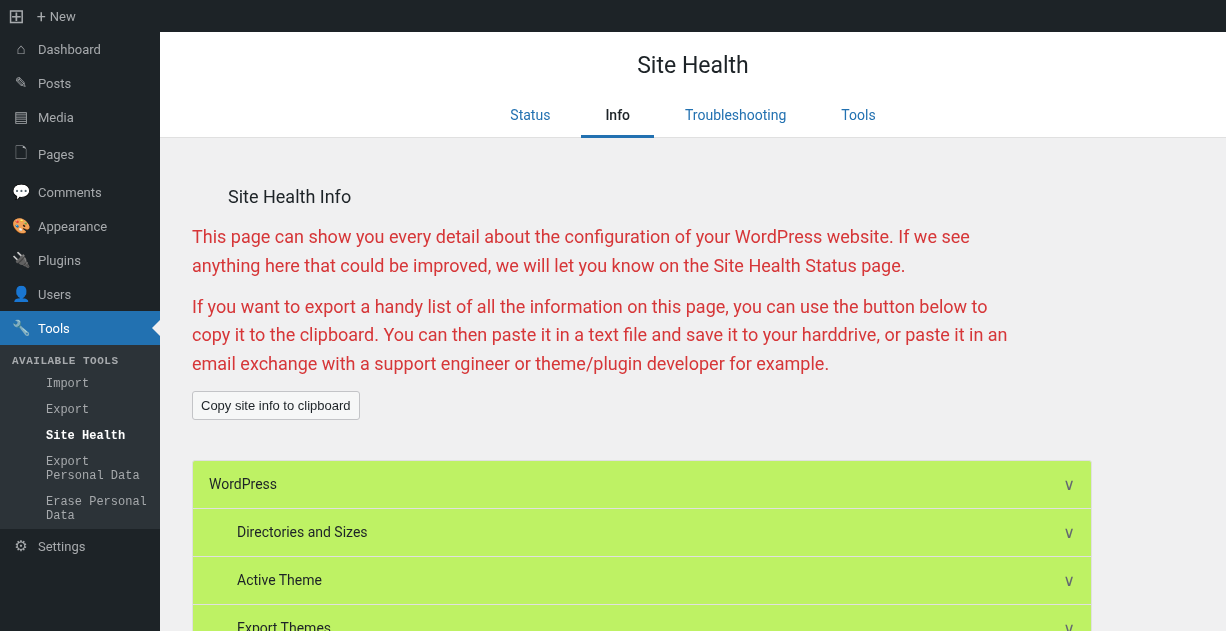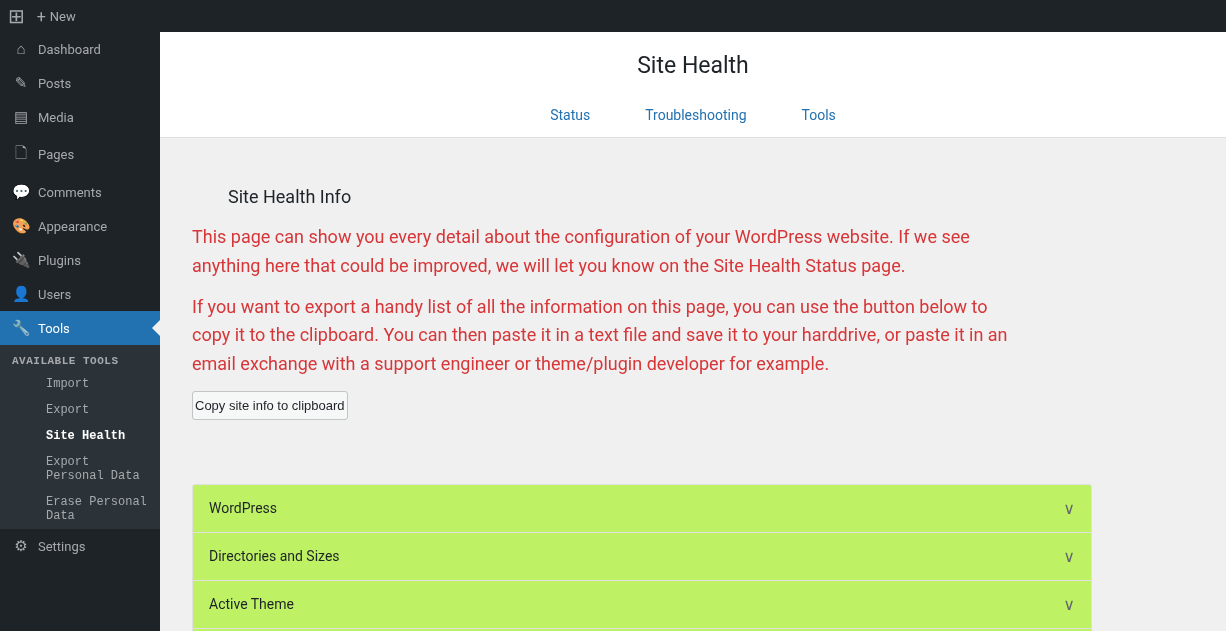--- a/index.html
+++ b/index.html
@@ -147,36 +147,36 @@
 
     .info-text {
       color: #d63638;
       font-size: 18px;
       line-height: 1.6;
       margin-bottom: 12px;
     }
 
     .copy-btn {
       display: inline-block;
-      padding: 6px 2px;
+      padding: 6px 8px;
       background: #f6f7f7;
       border: 1px solid #c3c4c7;
       color: #1d2327;
       font-size: 13px;
       cursor: pointer;
-      margin-bottom: 40px;
+      margin-bottom: 16px;
       border-radius: 3px;
     }
 
     .accordion-item {
       background: #bef264;
       border: 1px solid #e0e0e0;
       margin-bottom: 0;
     }
-    .accordion-item + .accordion-item { border-top: none; }
+    .accordion-item + .accordion-item { border-top: none; padding-left: 28px; }
     .accordion-item:first-child { border-radius: 3px 3px 0 0; }
 
     .accordion-header {
       display: flex;
       justify-content: space-between;
       align-items: center;
       padding: 14px 16px;
       cursor: pointer;
       font-size: 14px;
       color: #1d2327;
@@ -255,20 +255,21 @@
       <span class="icon">⚙</span>
       <span>Settings</span>
     </div>
   </nav>
 
   <div class="main-content">
     <div class="page-header">
       <h1 class="page-title">Site Health</h1>
       <div class="tabs">
         <div class="tab">Status</div>
+        <div class="tab active">Info</div>
         <div class="tab">Troubleshooting</div>
         <div class="tab">Tools</div>
       </div>
     </div>
 
     <div style="background:#f0f0f1; padding: 24px 0;">
       <div class="content-area">
         <h2 class="section-title">Site Health Info</h2>
         <p class="info-text">This page can show you every detail about the configuration of your WordPress website. If we see anything here that could be improved, we will let you know on the Site Health Status page.</p>
         <p class="info-text">If you want to export a handy list of all the information on this page, you can use the button below to copy it to the clipboard. You can then paste it in a text file and save it to your harddrive, or paste it in an email exchange with a support engineer or theme/plugin developer for example.</p>

